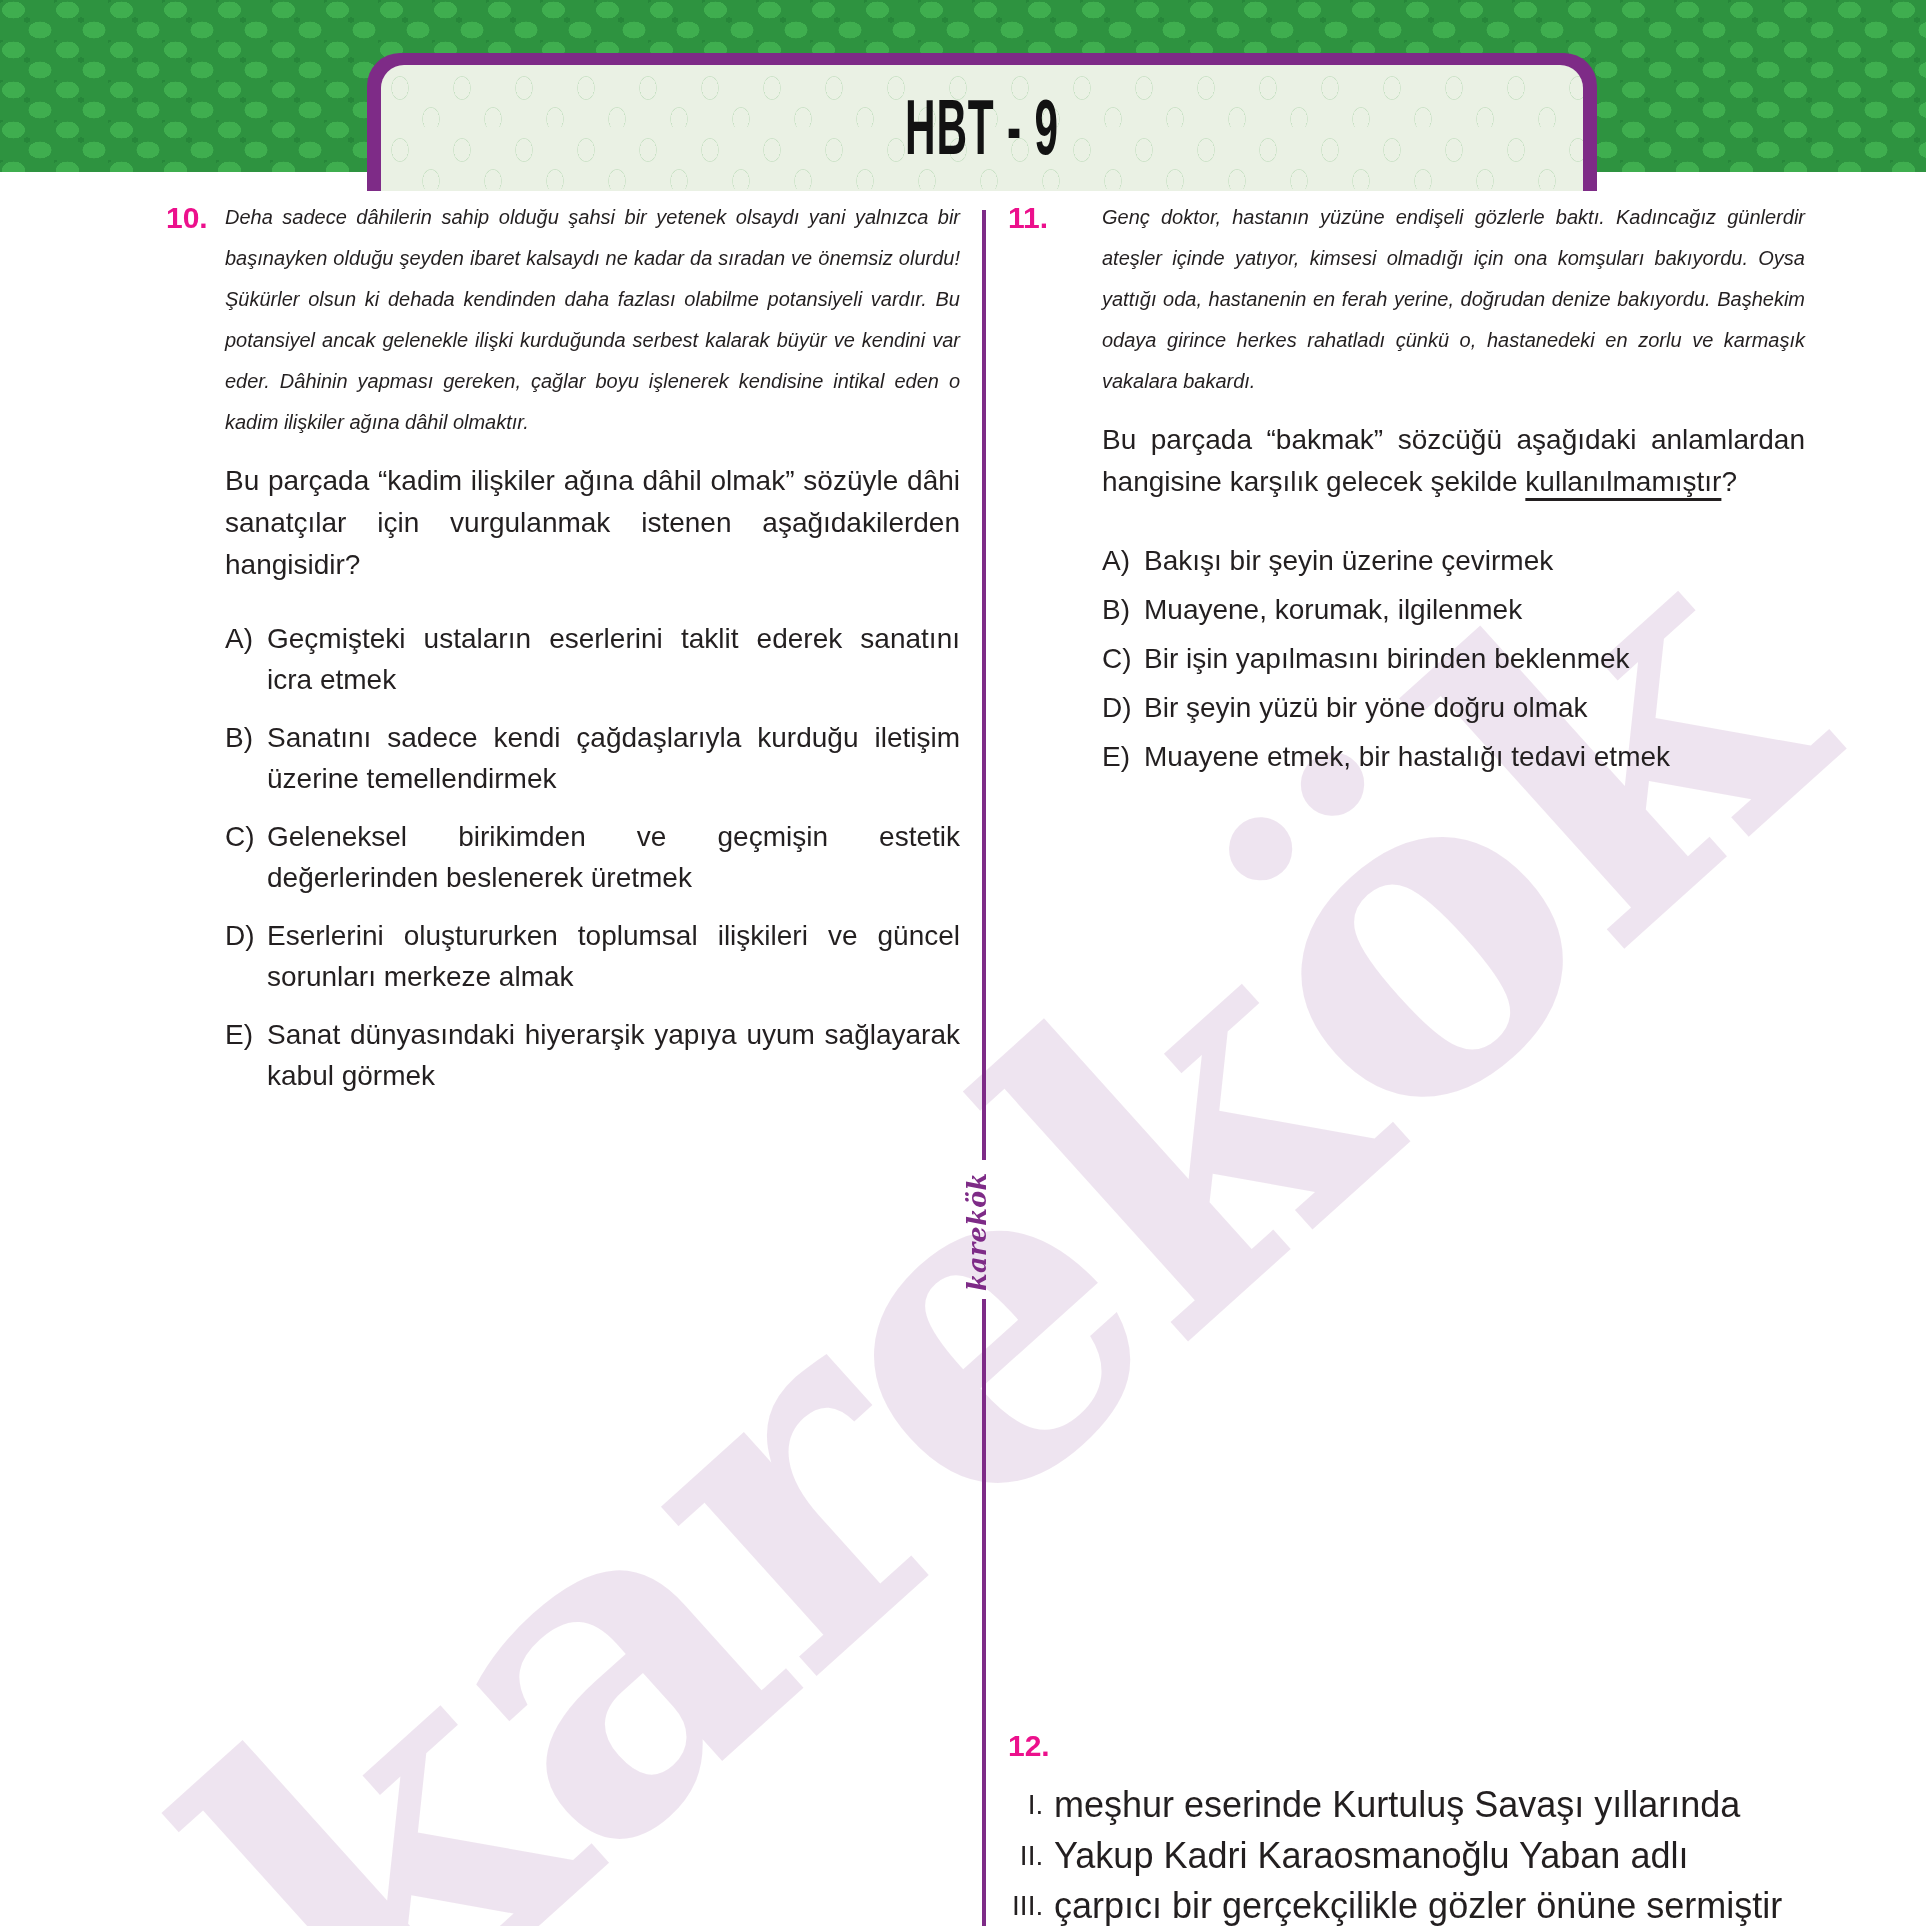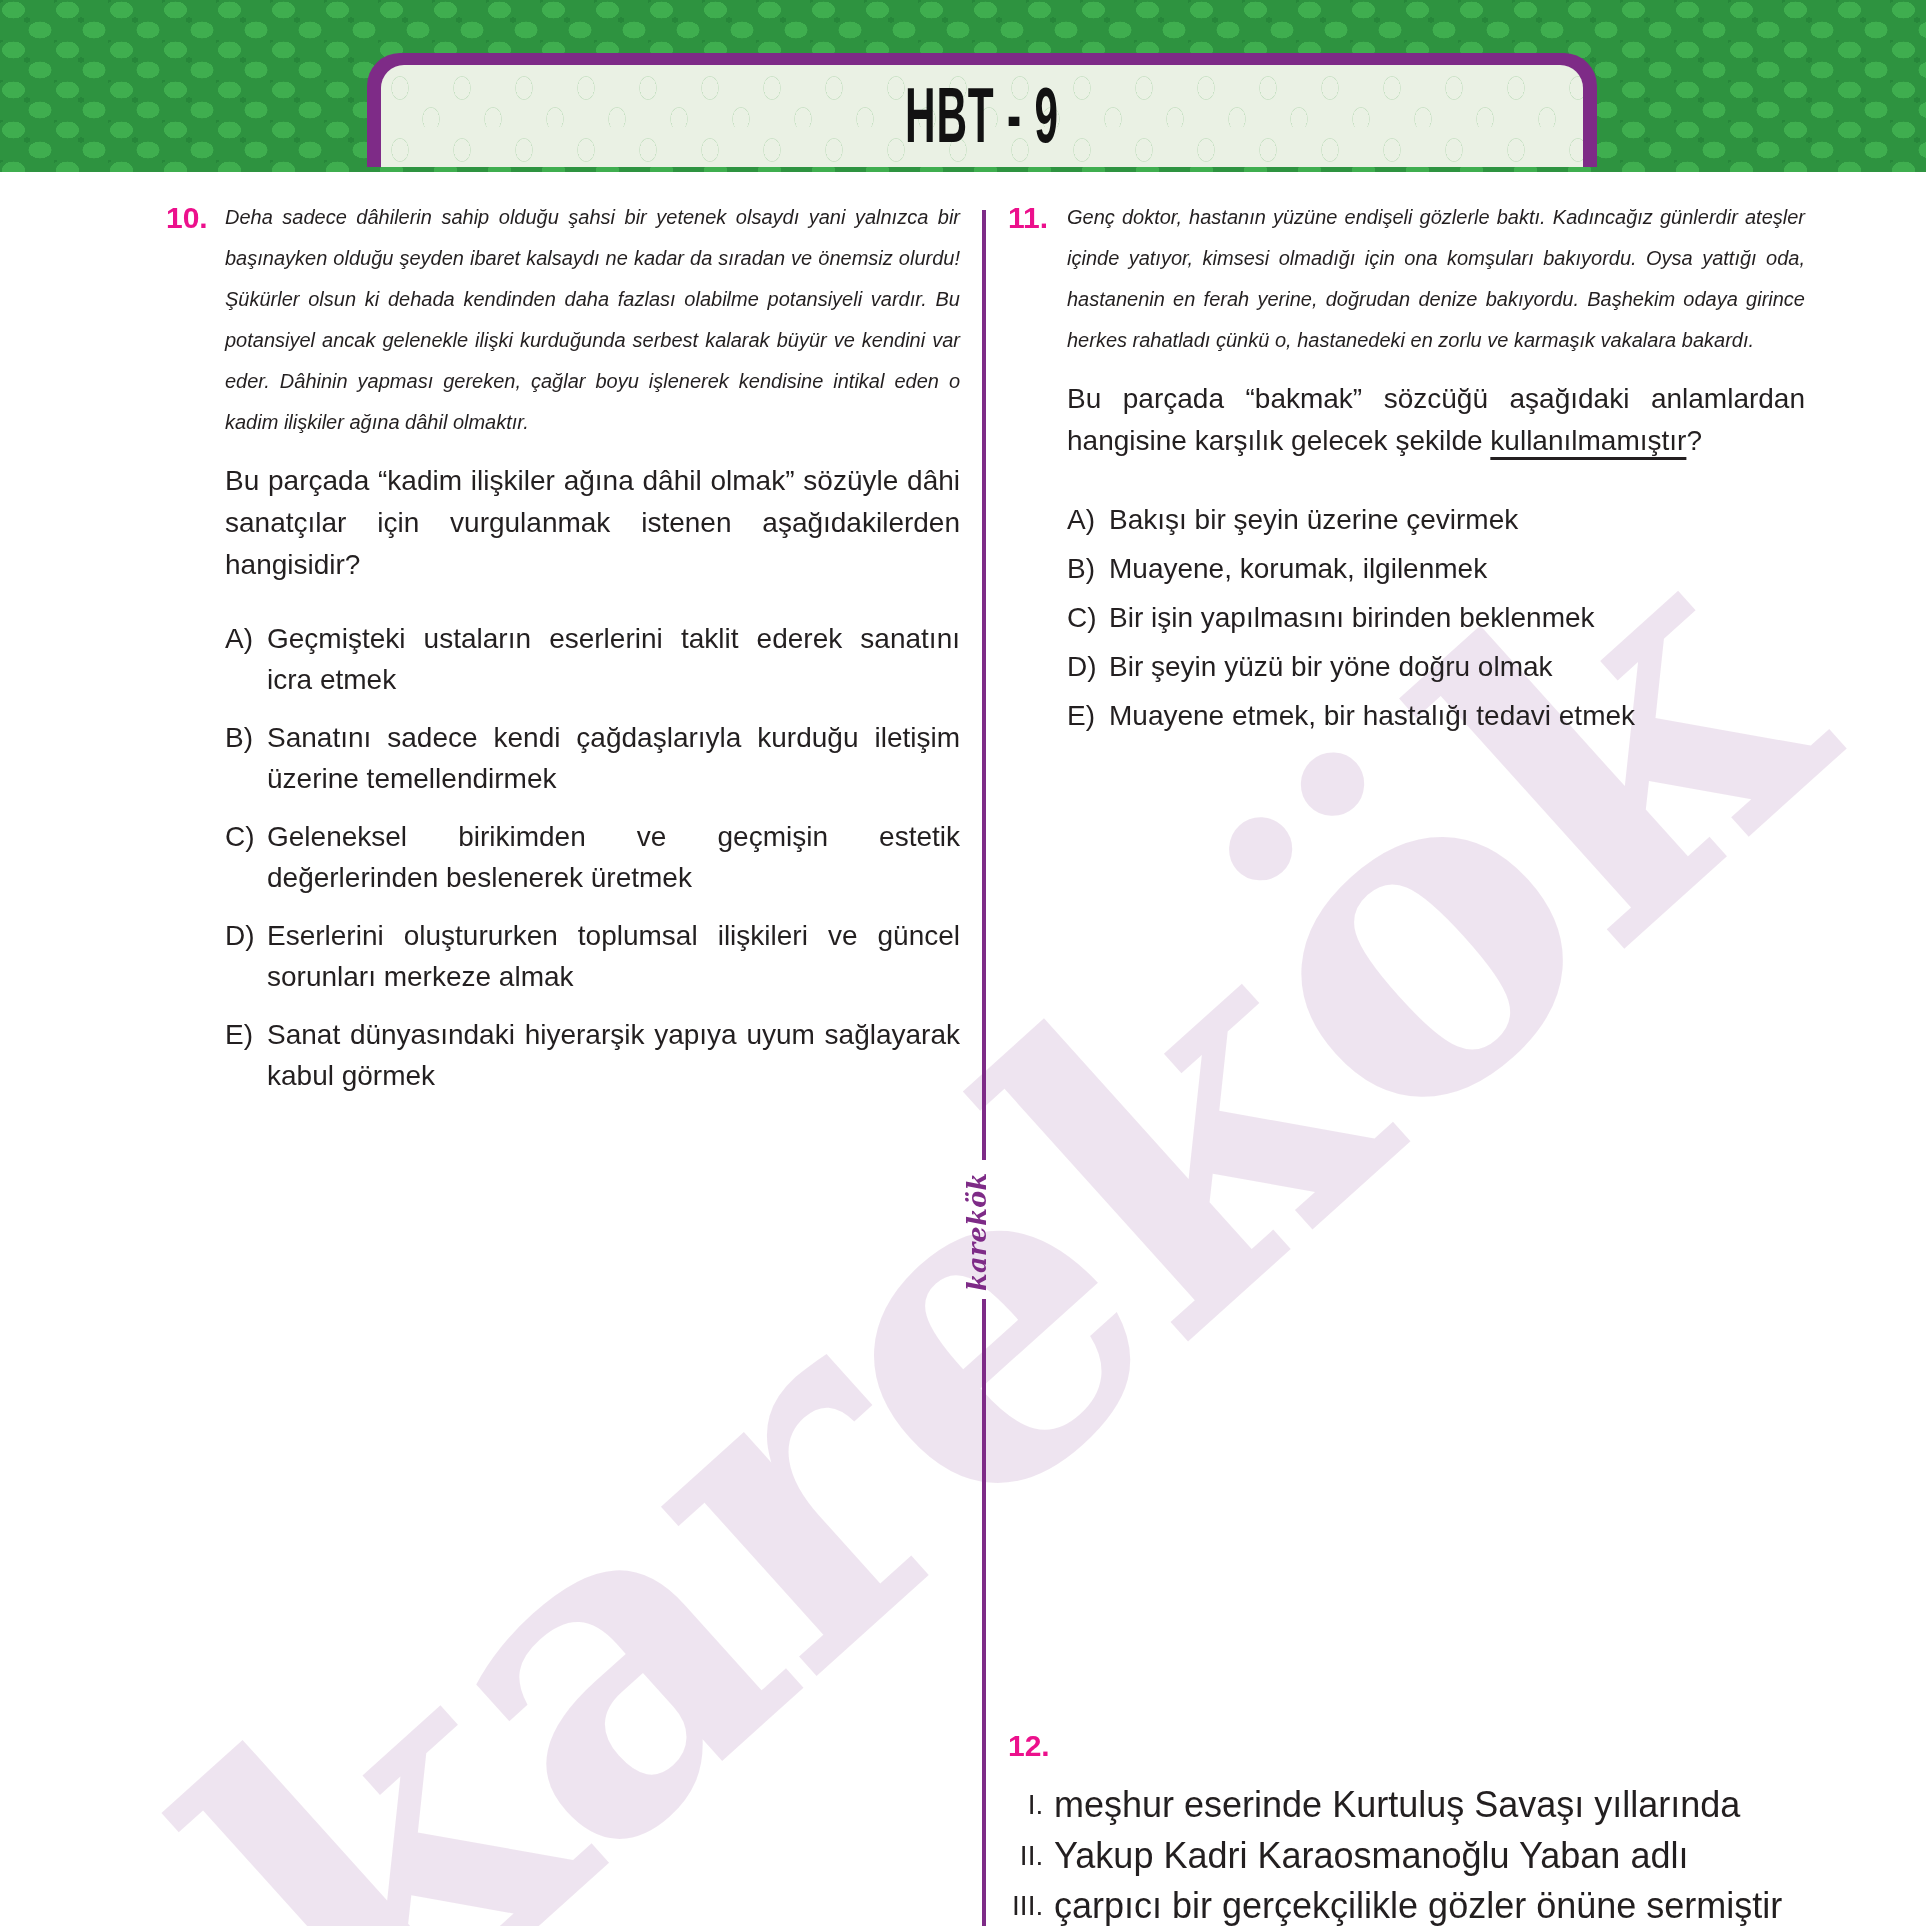--- a/index.html
+++ b/index.html
@@ -24,21 +24,21 @@
     background-image:
       radial-gradient(ellipse 19px 14px at 13.5px 10px, #3fae4f 60%, rgba(0,0,0,0) 61%),
       radial-gradient(ellipse 19px 14px at 40px 30px, #3fae4f 60%, rgba(0,0,0,0) 61%),
       radial-gradient(ellipse 6.2px 4.6px at 27px 20px, #27863a 55%, rgba(0,0,0,0) 56%),
       radial-gradient(ellipse 6.2px 4.6px at 0px 0px,  #27863a 55%, rgba(0,0,0,0) 56%);
     background-size:54px 40px;
   }
   .banner{left:0;width:1935px;}
   
   .header-box{
-    position:absolute;left:367px;top:53px;width:1230px;height:114px;
+    position:absolute;left:367px;top:53px;width:1230px;height:138px;
     background:var(--purple);
     border-radius:33px 33px 0 0;
     padding:11.6px 14px 0 14px;
     box-sizing:border-box;
   }
   .header-inner{
     width:100%;height:100%;
     background-color:#eaf1e4;
     background-image:
       radial-gradient(ellipse 13px 17.7px at 19px 23px, rgba(255,255,255,0) 62%, rgba(140,195,140,0.40) 63%, rgba(255,255,255,0) 70%),
@@ -72,21 +72,21 @@
   .divider-brand{
     position:absolute;left:962px;top:1167px;width:40px;height:130px;
     writing-mode:vertical-rl;transform:rotate(180deg);
     font-family:"DejaVu Serif",serif;font-style:italic;font-weight:700;
     font-size:25.4px;color:var(--purple);
     text-align:center;letter-spacing:0.4px;
   }
   
   .q{position:absolute;display:flex;align-items:flex-start;}
   .q10{left:166px;top:197px;width:794px;}
-  .q11{left:1008px;top:197px;width:797px;}
+  .q11{left:1008px;top:197px;width:797px;gap:35px;}
   .q12{left:1008px;top:1725px;width:797px;flex-direction:column;}
   .qnum{
     flex:0 0 59px;
     font-size:30px;font-weight:700;color:var(--magenta);line-height:41px;
   }
   .qbody{flex:1;min-width:0;}
   .para{margin:0;font-size:20px;line-height:41px;text-align:justify;font-style:italic;}
   .stem{margin:17px 0 0 0;font-size:28px;line-height:42px;text-align:justify;font-weight:400;}
   .seg-b{font-weight:400;}
   .seg-i{}

